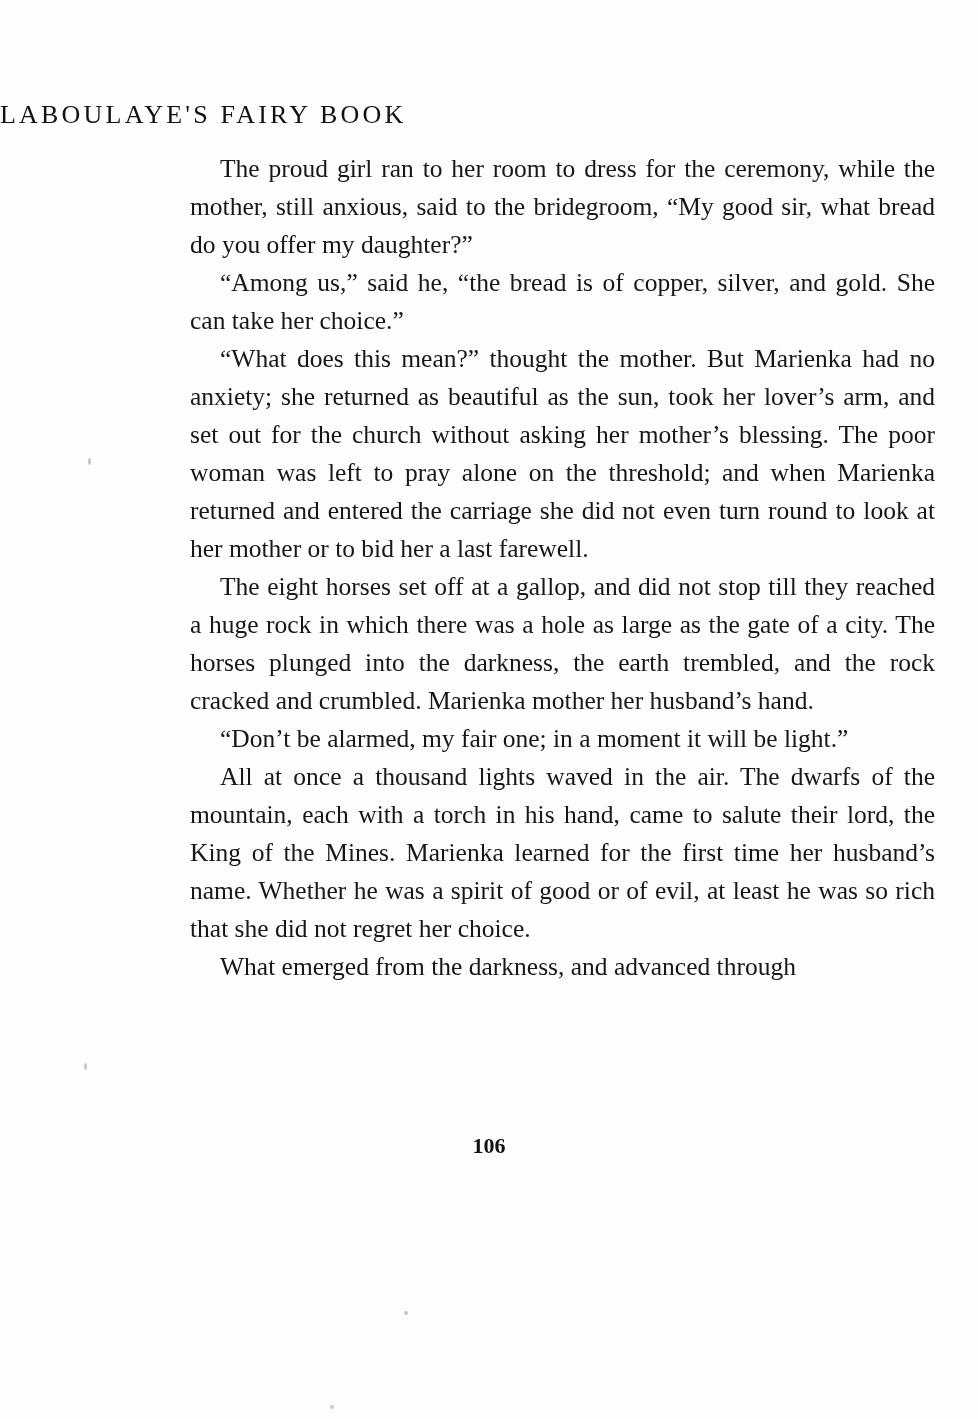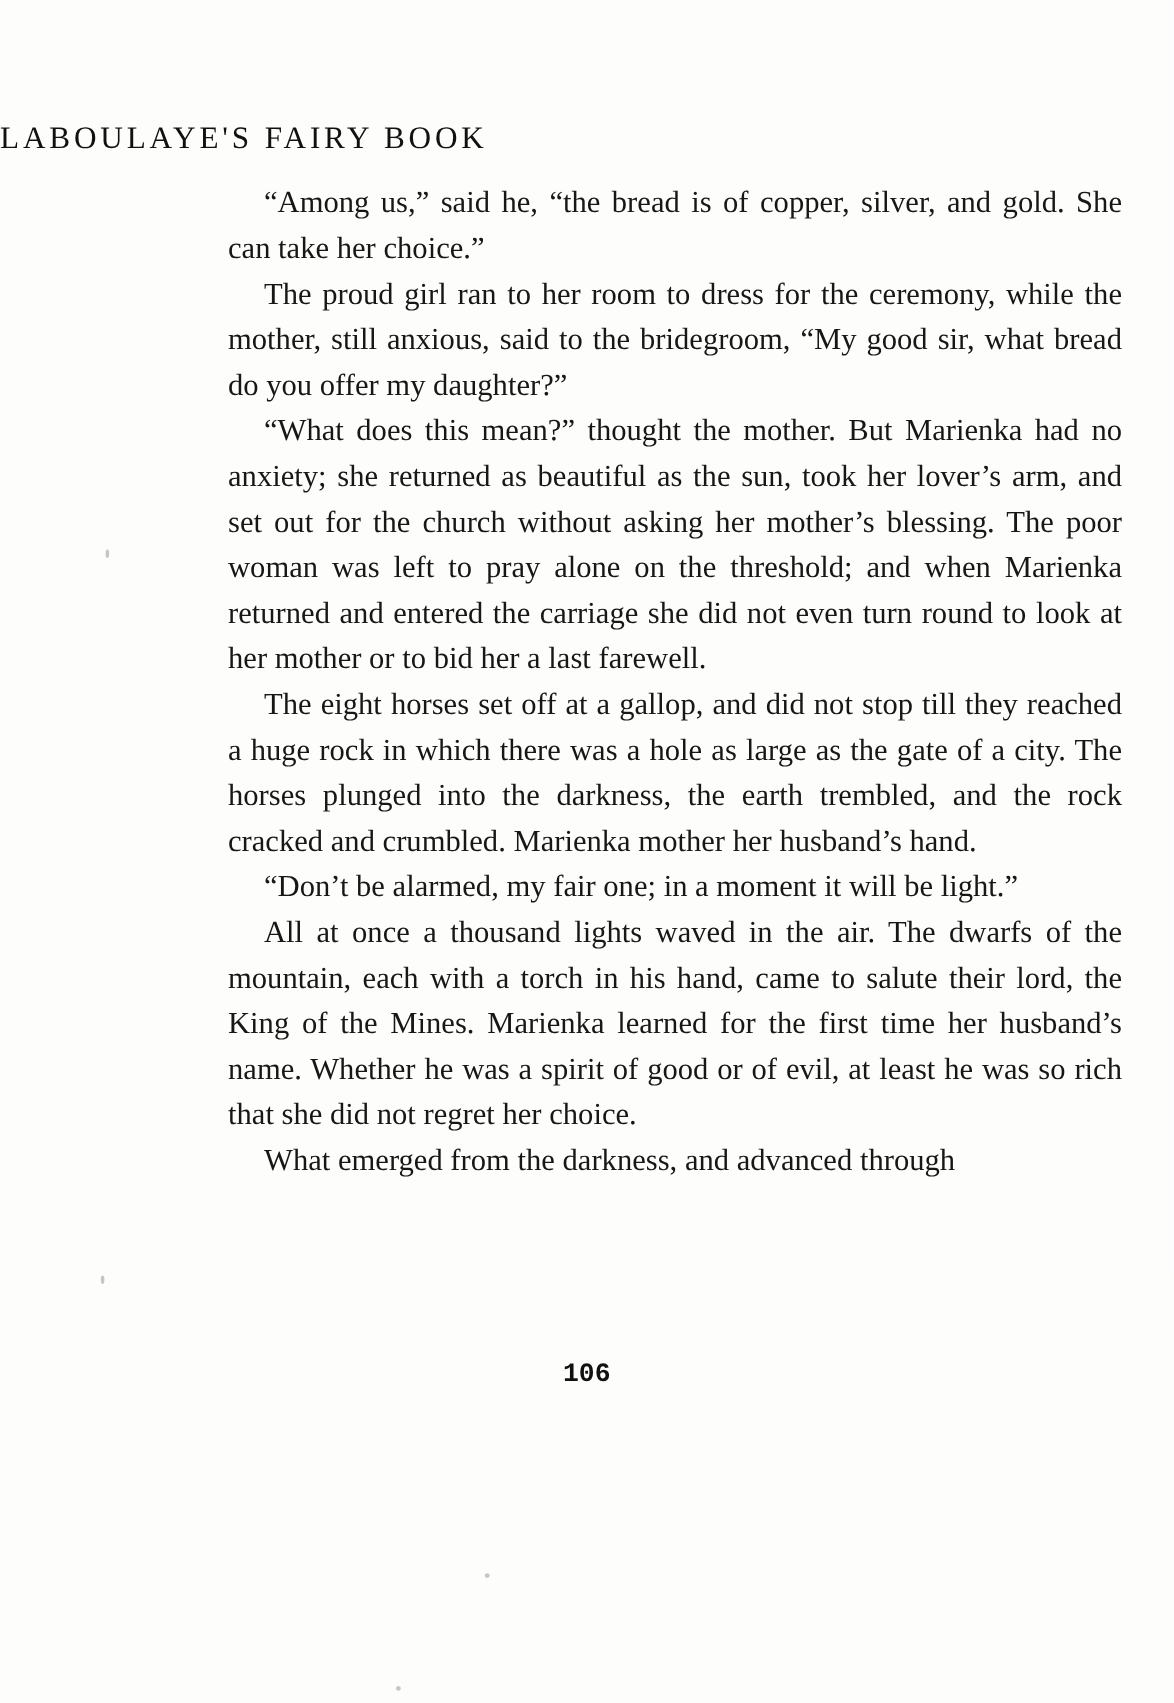--- a/index.html
+++ b/index.html
@@ -52,21 +52,20 @@
   }
   .folio {
     position: absolute;
     top: 1133px;
     left: 0;
     width: 978px;
     text-align: center;
     font-size: 22px;
     font-weight: bold;
     color: #111;
-    font-family: Liberation Mono, monospace;
   }
   
   .speck {
     position: absolute;
     background: #9a9a94;
     border-radius: 50%;
     opacity: .55;
   }
   .speck.s1 { left: 88px;  top: 458px; width: 3px; height: 7px; }
   .speck.s2 { left: 84px;  top: 1063px; width: 3px; height: 7px; }
@@ -74,22 +73,22 @@
   .speck.s4 { left: 330px; top: 1405px; width: 4px; height: 4px; }
 </style>
 </head>
 <body>
 
 <div class="page">
 
   <div class="running-head">LABOULAYE'S FAIRY BOOK</div>
 
   <div class="textblock">
+    <p class="para"><span class="ind"></span><span>The proud girl ran to her room to dress for the ceremony, while the mother, still anxious, said to the bridegroom, “My good sir, what bread do you offer my daughter?”</span></p>
     <p class="para"><span class="ind"></span><span>“Among us,” said he, “the bread is of copper, silver, and gold.  She can take her choice.”</span></p>
-    <p class="para"><span class="ind"></span><span>The proud girl ran to her room to dress for the ceremony, while the mother, still anxious, said to the bridegroom, “My good sir, what bread do you offer my daughter?”</span></p>
     <p class="para"><span class="ind"></span><span>“What does this mean?” thought the mother.  But Marienka had no anxiety; she returned as beautiful as the sun, took her lover’s arm, and set out for the church without asking her mother’s blessing.  The poor woman was left to pray alone on the threshold; and when Marienka returned and entered the carriage she did not even turn round to look at her mother or to bid her a last farewell.</span></p>
     <p class="para"><span class="ind"></span><span>The eight horses set off at a gallop, and did not stop till they reached a huge rock in which there was a hole as large as the gate of a city.   The horses plunged into the darkness, the earth trembled, and the rock cracked and crumbled. Marienka mother her husband’s hand.</span></p>
     <p class="para"><span class="ind"></span><span>“Don’t be alarmed, my fair one; in a moment it will be light.”</span></p>
     <p class="para"><span class="ind"></span><span>All at once a thousand lights waved in the air.  The dwarfs of the mountain, each with a torch in his hand, came to salute their lord, the King of the Mines.  Marienka learned for the first time her husband’s name.  Whether he was a spirit of good or of evil, at least he was so rich that she did not regret her choice.</span></p>
     <p class="para"><span class="ind"></span><span>What emerged from the darkness, and advanced through</span></p>
   </div>
 
   <div class="folio">106</div>
 
   <div class="speck s1"></div>

